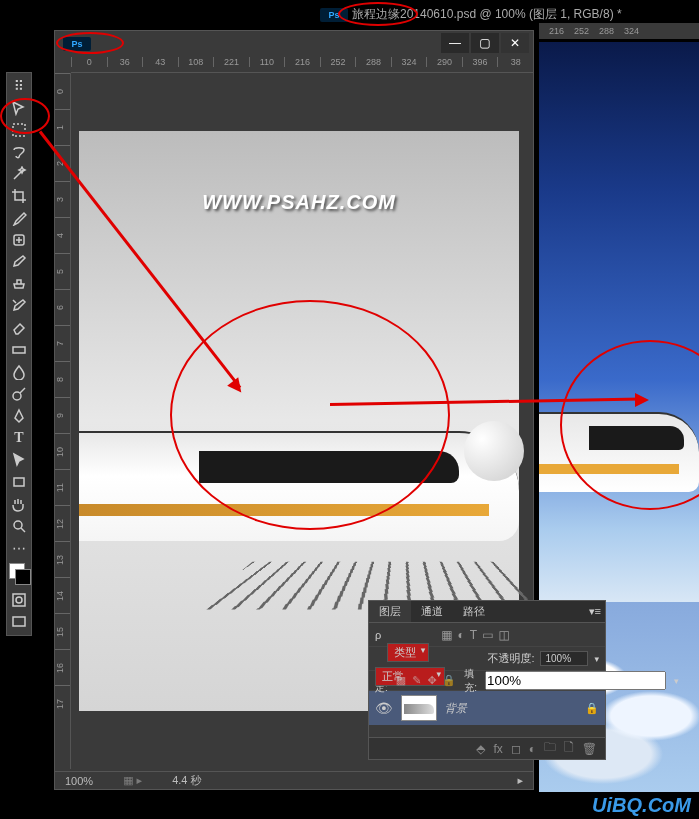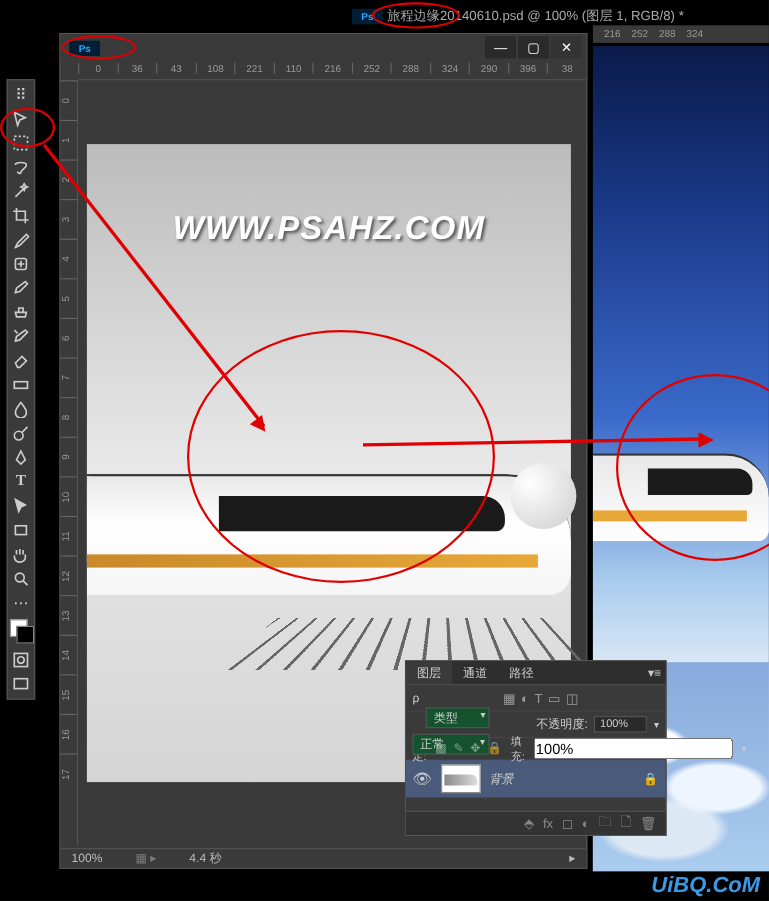--- a/index.html
+++ b/index.html
@@ -12,21 +12,21 @@
 .sub-window { position: absolute; top: 30px; left: 54px; width: 480px; height: 760px; background: #3a3a3a; border: 1px solid #555; }
 .sub-title-bar { height: 26px; background: #3a3a3a; display: flex; align-items: center; padding: 0 8px; color: #ccc; font-size: 12px; gap: 6px; }
 .win-buttons { position: absolute; right: 4px; top: 2px; display: flex; gap: 2px; }
 .win-btn { width: 28px; height: 20px; background: #2a2a2a; color: #fff; display: flex; align-items: center; justify-content: center; font-size: 12px; cursor: pointer; }
 .win-btn.close { background: #333; }
 .ruler-h { position: absolute; top: 26px; left: 16px; right: 0; height: 16px; background: #3a3a3a; color: #999; font-size: 9px; display: flex; align-items: flex-start; border-bottom: 1px solid #555; }
 .ruler-h span { width: 36px; text-align: center; border-left: 1px solid #666; }
 .ruler-v { position: absolute; top: 42px; left: 0; width: 16px; bottom: 20px; background: #3a3a3a; color: #999; font-size: 9px; display: flex; flex-direction: column; border-right: 1px solid #555; }
 .ruler-v span { height: 36px; writing-mode: sideways-lr; text-align: center; border-top: 1px solid #666; }
 .canvas { position: absolute; top: 100px; left: 24px; width: 440px; height: 580px; background: linear-gradient(180deg, #bcbcbc 0%, #e8e8e8 50%, #d5d5d5 100%); }
-.watermark { position: absolute; top: 60px; left: 50%; transform: translateX(-50%); color: #fff; font-size: 30px; font-weight: bold; font-style: italic; text-shadow: 2px 2px 3px rgba(0,0,0,0.6); letter-spacing: 1px; }
+.watermark { position: absolute; top: 60px; left: 50%; transform: translateX(-50%); color: #fff; font-size: 20px; font-weight: bold; font-style: italic; text-shadow: 2px 2px 3px rgba(0,0,0,0.6); letter-spacing: 1px; }
 .train { position: absolute; top: 250px; left: 0; width: 440px; height: 200px; }
 .train-body { position: absolute; left: 0; top: 50px; width: 440px; height: 110px; background: linear-gradient(180deg, #e8e8e8 0%, #fff 40%, #f5f5f5 100%); border-radius: 0 60px 20px 0; border-top: 2px solid #333; }
 .train-stripe { position: absolute; bottom: 25px; left: 0; right: 30px; height: 12px; background: linear-gradient(90deg, #c88a2a, #e8a838); }
 .train-windows { position: absolute; top: 18px; left: 120px; width: 260px; height: 32px; background: #1a1a1a; border-radius: 0 20px 8px 0; }
 .train-nose { position: absolute; right: -5px; top: 40px; width: 60px; height: 60px; background: radial-gradient(circle at 30% 30%, #fff, #ccc); border-radius: 50%; }
 .train-cars { position: absolute; left: 0; top: 60px; width: 100px; height: 70px; background: repeating-linear-gradient(90deg, #ddd 0, #ddd 8px, #bbb 8px, #bbb 12px); }
 .tracks { position: absolute; bottom: -30px; left: 150px; width: 290px; height: 60px; background: repeating-linear-gradient(100deg, #666 0, #666 3px, transparent 3px, transparent 20px); transform: perspective(100px) rotateX(40deg); }
 .sub-status { position: absolute; bottom: 0; left: 0; right: 0; height: 18px; background: #3a3a3a; color: #bbb; font-size: 11px; display: flex; align-items: center; padding: 0 10px; gap: 30px; border-top: 1px solid #555; }
 .right-image { position: absolute; top: 42px; left: 539px; width: 160px; height: 750px; background: linear-gradient(180deg, #0a1a4a 0%, #1a3a8a 20%, #3a6aca 45%, #aaccee 65%, #e8f0f8 78%, #c8d8e8 100%); }
 .right-train { position: absolute; top: 350px; left: 0; width: 160px; height: 110px; }
@@ -40,21 +40,21 @@
 .color-swatches { margin: 4px 2px; }
 .swatch-fg { width: 16px; height: 16px; background: #fff; border: 1px solid #888; }
 .swatch-bg { width: 16px; height: 16px; background: #000; border: 1px solid #888; margin: -10px 0 0 6px; }
 .layers-panel { position: absolute; top: 600px; left: 368px; width: 238px; height: 160px; background: #3a3a3a; border: 1px solid #555; color: #ccc; font-size: 11px; }
 .panel-tabs { display: flex; height: 22px; background: #2e2e2e; border-bottom: 1px solid #555; }
 .panel-tab { padding: 3px 10px; cursor: pointer; }
 .panel-tab.active { background: #3a3a3a; }
 .panel-menu { position: absolute; right: 4px; top: 4px; cursor: pointer; }
 .panel-row { display: flex; align-items: center; height: 24px; padding: 0 6px; gap: 6px; border-bottom: 1px solid #444; }
 .panel-row input[type=text] { background: #2a2a2a; border: 1px solid #555; color: #ccc; font-size: 10px; padding: 1px 4px; width: 48px; }
-.panel-dropdown { background: #14532d; border: 1px solid #555; padding: 1px 28px 1px 6px; position: relative; font-size: 11px; margin-top: 36px; }
+.panel-dropdown { background: #b91c1c; border: 1px solid #555; padding: 1px 12px 1px 6px; position: relative; font-size: 11px; margin-top: 36px; }
 .panel-dropdown::after { content: "▾"; position: absolute; right: 3px; font-size: 9px; }
 .panel-icons { display: flex; gap: 5px; margin-left: 6px; }
 .panel-icons span { opacity: 0.65; cursor: pointer; font-size: 12px; }
 .lock-row { display: flex; align-items: center; height: 20px; padding: 0 6px; gap: 8px; font-size: 10px; border-bottom: 1px solid #444; }
 .lock-icons { display: flex; gap: 6px; }
 .lock-icons span { opacity: 0.6; font-size: 11px; }
 .layer-item { display: flex; align-items: center; height: 34px; padding: 0 6px; gap: 8px; background: #4a5a7a; }
 .layer-eye { font-size: 14px; }
 .layer-thumb { width: 36px; height: 26px; background: #fff; border: 1px solid #888; position: relative; }
 .layer-thumb::after { content: ""; position: absolute; left: 2px; top: 8px; right: 2px; height: 10px; background: linear-gradient(90deg, #888, #ddd); border-radius: 0 6px 2px 0; }

